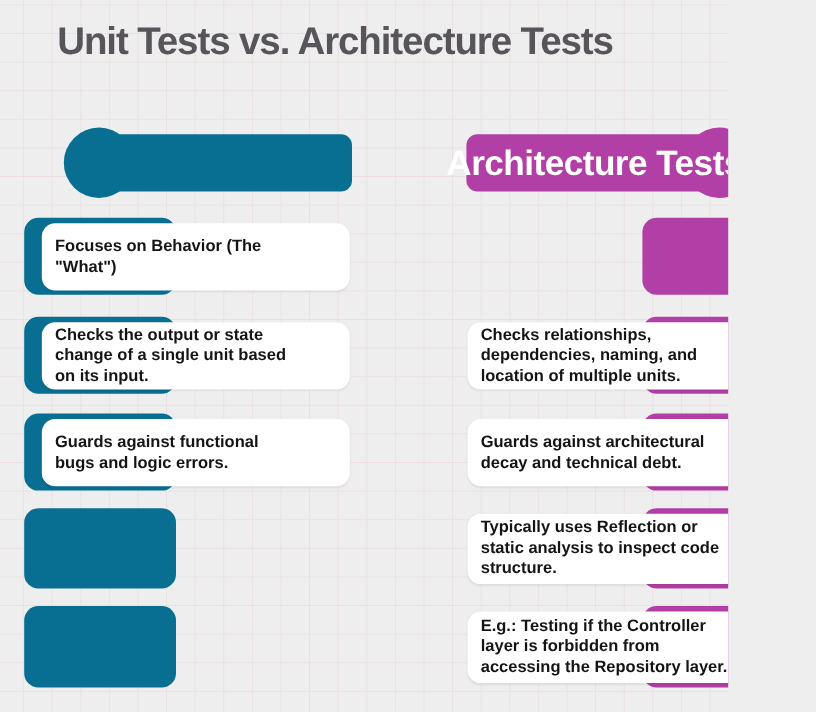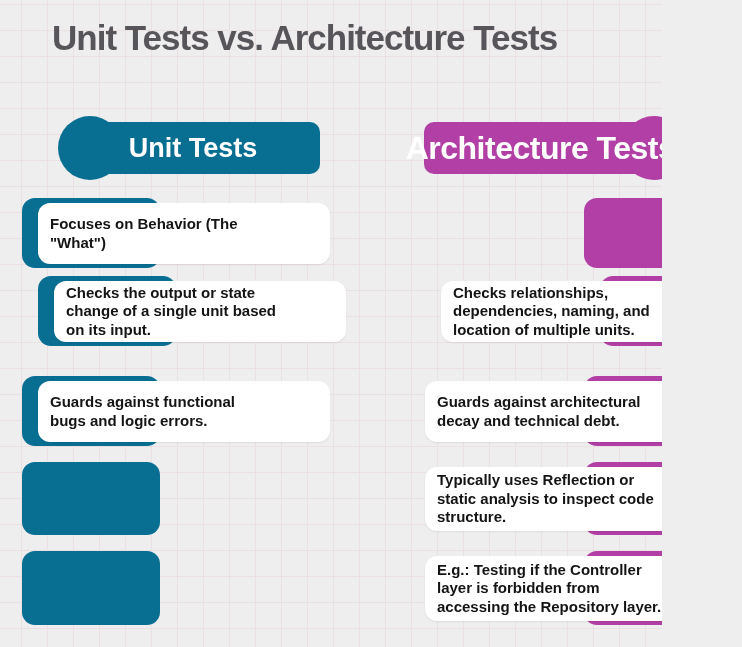--- a/index.html
+++ b/index.html
@@ -53,21 +53,21 @@
   .header-left .bump{left:-8px;background:#096f92;}
   .header-right{
     left:424px;width:233px;
     background:#b23fa5;
     font-size:32px;
     letter-spacing:-0.5px;
   }
   .header-right .bump{right:-29px;background:#b23fa5;}
   
   .row{position:absolute;}
-  .rowL{left:22px;width:297px;padding-left:12px;}
+  .rowL{left:22px;width:297px;}
   .rowR{left:425px;width:295px;}
   .tab{
     position:absolute;top:0;height:100%;
     border-radius:13px;
   }
   .rowL .tab{left:0;width:138px;background:#096f92;}
   .rowR .tab{right:0;width:136px;background:#b23fa5;}
   .card{
     position:absolute;top:5px;bottom:4px;
     background:#ffffff;
@@ -81,35 +81,34 @@
     margin:0;
     padding:6px 12px;
     font-size:15px;
     line-height:1.24;
     font-weight:bold;
     color:#141414;
     white-space:pre-line;
   }
   
   .r1{top:198px;height:70px;}
-  .r2{top:276px;height:70px;margin-left:16px;}
+  .r2{top:288px;height:70px;}
   .r3{top:376px;height:70px;text-decoration:underline;}
   .r4{top:462px;height:73px;}
   .r5{top:551px;height:74px;}
 </style>
 </head>
 <body>
 
 <div class="canvas">
 
   <h1 class="title">Unit Tests vs. Architecture Tests</h1>
 
   <div class="header header-left">
     <span class="bump"></span>
-    <span class="label">Unit Tests</span>
   </div>
 
   <div class="header header-right">
     <span class="bump"></span>
     <span class="label">Architecture Tests</span>
   </div>
 
   <div class="row rowL r1">
     <div class="tab"></div>
     <div class="card">

